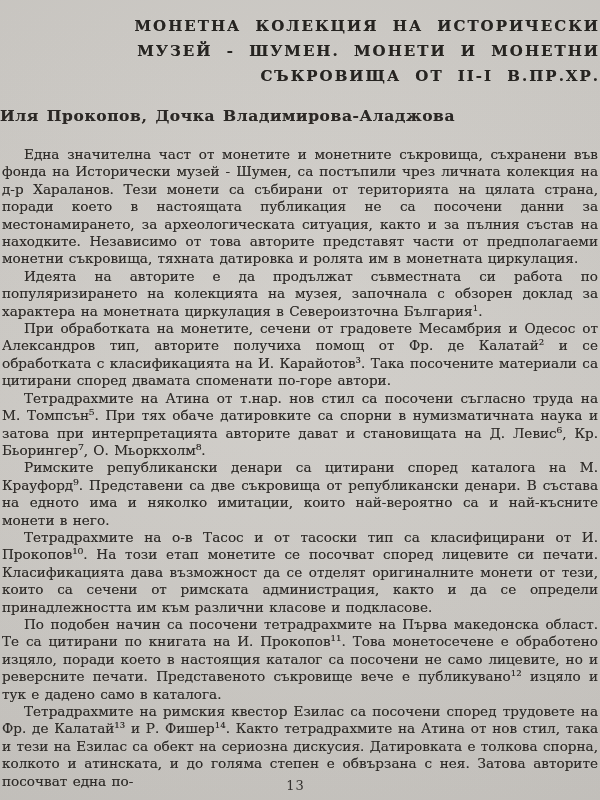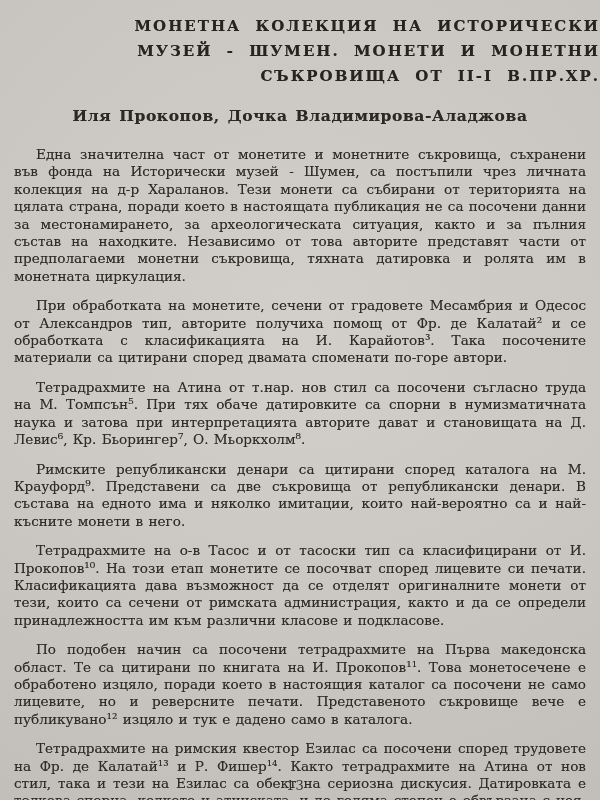--- a/index.html
+++ b/index.html
@@ -27,34 +27,34 @@
     font-size: 15px;
     line-height: 25px;
     letter-spacing: 2px;
     word-spacing: 7px;
     white-space: pre-line;
     color: #262421;
     text-shadow: 0 0 0.5px rgba(43,40,37,0.55);
   }
   .authors {
     margin-top: 17px;
-    text-align: center;
+    text-align: left;
     font-weight: bold;
     font-size: 15.5px;
     letter-spacing: 0.6px;
     word-spacing: 2px;
     color: #2b2825;
     text-shadow: 0 0 0.5px rgba(43,40,37,0.5);
   }
   .body-text {
     margin-top: 21px;
     padding: 0 2px 0 2px;
   }
   .body-text p {
-    margin: 12px;
+    margin: 0;
     text-align: justify;
     text-indent: 22px;
     font-size: 13.6px;
     line-height: 17.4px;
     word-spacing: 1px;
     color: #2e2b28;
     text-shadow: 0 0 0.45px rgba(46,43,40,0.5);
   }
   .page-number {
     position: absolute;
@@ -73,20 +73,21 @@
 <div class="page">
 
   <div class="title">МОНЕТНА КОЛЕКЦИЯ НА ИСТОРИЧЕСКИ
 МУЗЕЙ - ШУМЕН. МОНЕТИ И МОНЕТНИ
 СЪКРОВИЩА ОТ II-I В.ПР.ХР.</div>
 
   <div class="authors">Иля Прокопов, Дочка Владимирова-Аладжова</div>
 
   <div class="body-text">
     <p>Една значителна част от монетите и монетните съкровища, съхранени във фонда на Исторически музей - Шумен, са постъпили чрез личната колекция на д-р Хараланов. Тези монети са събирани от територията на цялата страна, поради което в настоящата публикация не са посочени данни за местонамирането, за археологическата ситуация, както и за пълния състав на находките. Независимо от това авторите представят части от предполагаеми монетни съкровища, тяхната датировка и ролята им в монетната циркулация.</p>
+    <p>Идеята на авторите е да продължат съвместната си работа по популяризирането на колекцията на музея, започнала с обзорен доклад за характера на монетната циркулация в Североизточна България¹.</p>
     <p>При обработката на монетите, сечени от градовете Месамбрия и Одесос от Александров тип, авторите получиха помощ от Фр. де Калатай² и се обработката с класификацията на И. Карайотов³. Така посочените материали са цитирани според двамата споменати по-горе автори.</p>
     <p>Тетрадрахмите на Атина от т.нар. нов стил са посочени съгласно труда на М. Томпсън⁵. При тях обаче датировките са спорни в нумизматичната наука и затова при интерпретацията авторите дават и становищата на Д. Левис⁶, Кр. Бьорингер⁷, О. Мьоркхолм⁸.</p>
     <p>Римските републикански денари са цитирани според каталога на М. Крауфорд⁹. Представени са две съкровища от републикански денари. В състава на едното има и няколко имитации, които най-вероятно са и най-късните монети в него.</p>
     <p>Тетрадрахмите на о-в Тасос и от тасоски тип са класифицирани от И. Прокопов¹⁰. На този етап монетите се посочват според лицевите си печати. Класификацията дава възможност да се отделят оригиналните монети от тези, които са сечени от римската администрация, както и да се определи принадлежността им към различни класове и подкласове.</p>
     <p>По подобен начин са посочени тетрадрахмите на Първа македонска област. Те са цитирани по книгата на И. Прокопов¹¹. Това монетосечене е обработено изцяло, поради което в настоящия каталог са посочени не само лицевите, но и реверсните печати. Представеното съкровище вече е публикувано¹² изцяло и тук е дадено само в каталога.</p>
     <p>Тетрадрахмите на римския квестор Езилас са посочени според трудовете на Фр. де Калатай¹³ и Р. Фишер¹⁴. Както тетрадрахмите на Атина от нов стил, така и тези на Езилас са обект на сериозна дискусия. Датировката е толкова спорна, колкото и атинската, и до голяма степен е обвързана с нея. Затова авторите посочват една по-</p>
   </div>
 
   <div class="page-number">13</div>
 

